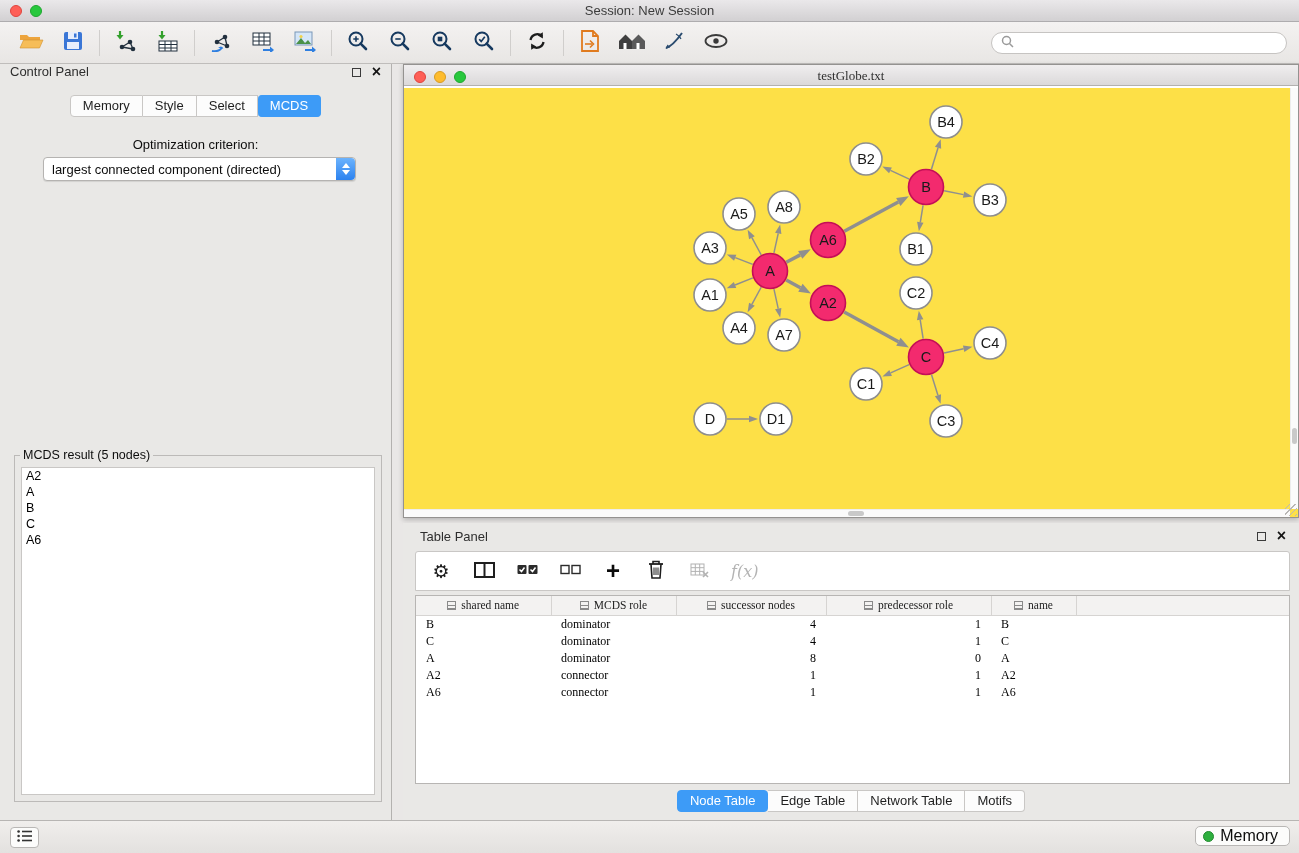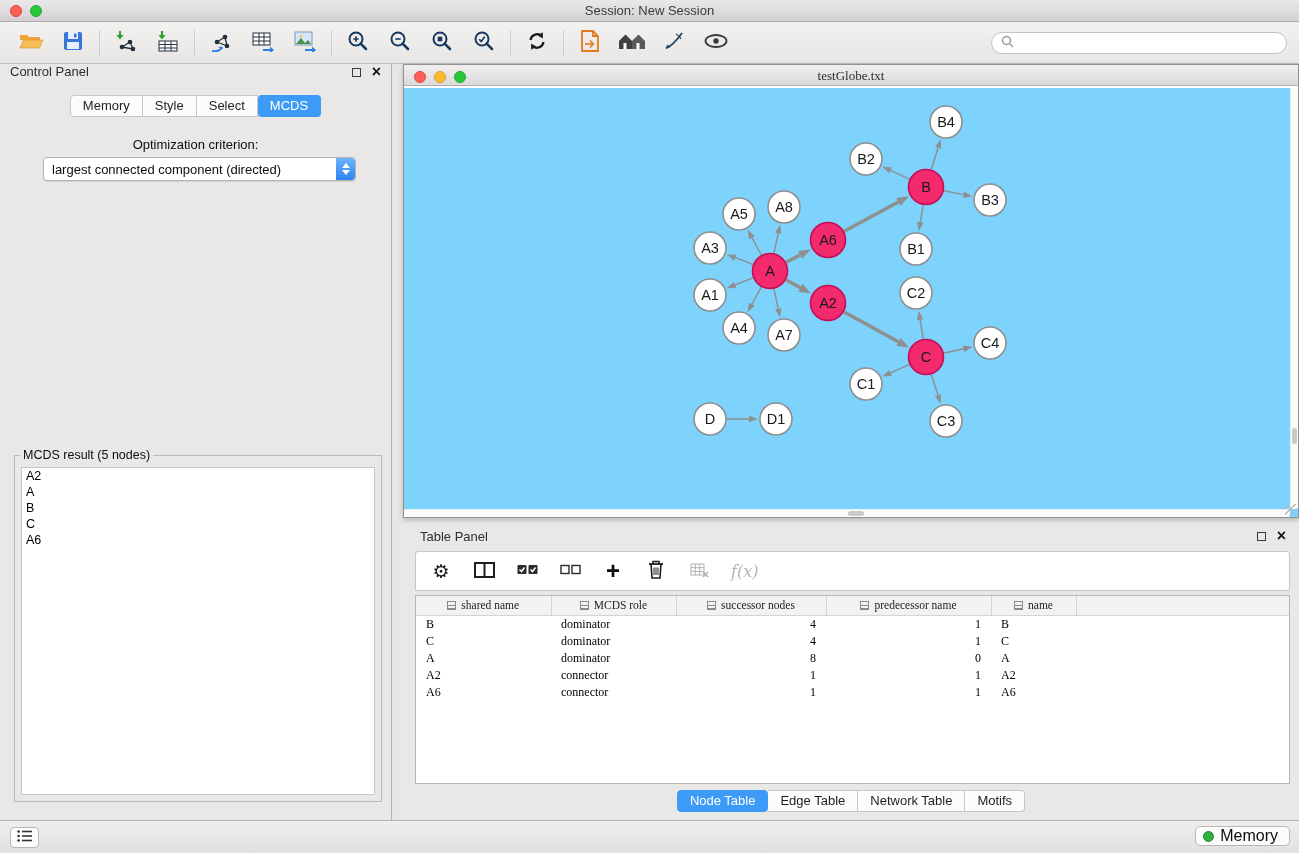--- a/index.html
+++ b/index.html
@@ -68,21 +68,21 @@
     border:1px solid #c9c7c5; overflow:auto; }
   .result-item { font-size:12.5px; color:#000; padding:0 4px; line-height:16px; }
 
   
   .net-window { position:absolute; left:403px; top:0; right:0; height:454px;
     background:#fff; border:1px solid #949290; box-shadow:0 2px 5px rgba(0,0,0,.22); }
   .net-titlebar { position:absolute; top:0; left:0; right:0; height:21px;
     background:linear-gradient(#f0eeef,#dbd9da); border-bottom:1px solid #b3b1af;font-family:Liberation Serif, serif; }
   .net-titlebar .title { text-align:center; font-size:13px; line-height:22px; color:#2e2e2e; }
   .net-lights { position:absolute; left:10px; top:6px; display:flex; gap:8px; }
-  .net-canvas { position:absolute; top:23px; left:0; right:0; bottom:0; background:#7dd3fc; overflow:hidden;text-decoration:underline; }
+  .net-canvas { position:absolute; top:23px; left:0; right:0; bottom:0; background:#fde047; overflow:hidden;text-decoration:underline; }
   #graph-svg { position:absolute; top:0; left:0; width:100%; height:100%; }
   #graph-svg text { font-family:"Liberation Sans",sans-serif; }
   .vtrack { position:absolute; right:0; top:23px; bottom:8px; width:8px; background:#fbfbfb; border-left:1px solid #ededed; }
   .vthumb { position:absolute; right:1px; top:340px; width:5px; height:16px; background:#c9c9c9; border-radius:3px; }
   .htrack { position:absolute; left:0; right:8px; bottom:0; height:8px; background:#fbfbfb; border-top:1px solid #ededed; }
   .hthumb { position:absolute; left:444px; bottom:1px; width:16px; height:5px; background:#c9c9c9; border-radius:3px; }
   .grip { position:absolute; right:1px; bottom:1px; width:12px; height:12px;
     background:repeating-linear-gradient(135deg, transparent 0 3px, #b9b7b5 3px 4px); }
 
   
@@ -603,21 +603,21 @@
         <span class="fx">f(x)</span>
       </button>
     </div>
     <div class="tp-table-wrap">
       <table class="data">
         <thead>
             <tr id="table-header-row">
               <th><span class="sort-ico"></span><span>shared name</span></th>
               <th><span class="sort-ico"></span><span>MCDS role</span></th>
               <th><span class="sort-ico"></span><span>successor nodes</span></th>
-              <th><span class="sort-ico"></span><span>predecessor name</span></th>
+              <th><span class="sort-ico"></span><span>predecessor role</span></th>
               <th><span class="sort-ico"></span><span>name</span></th>
               <th class="filler"></th>
             </tr>
           </thead>
         <tbody id="table-body">
             <tr>
               <td>B</td>
               <td>dominator</td>
               <td class="num">4</td>
               <td class="num">1</td>

